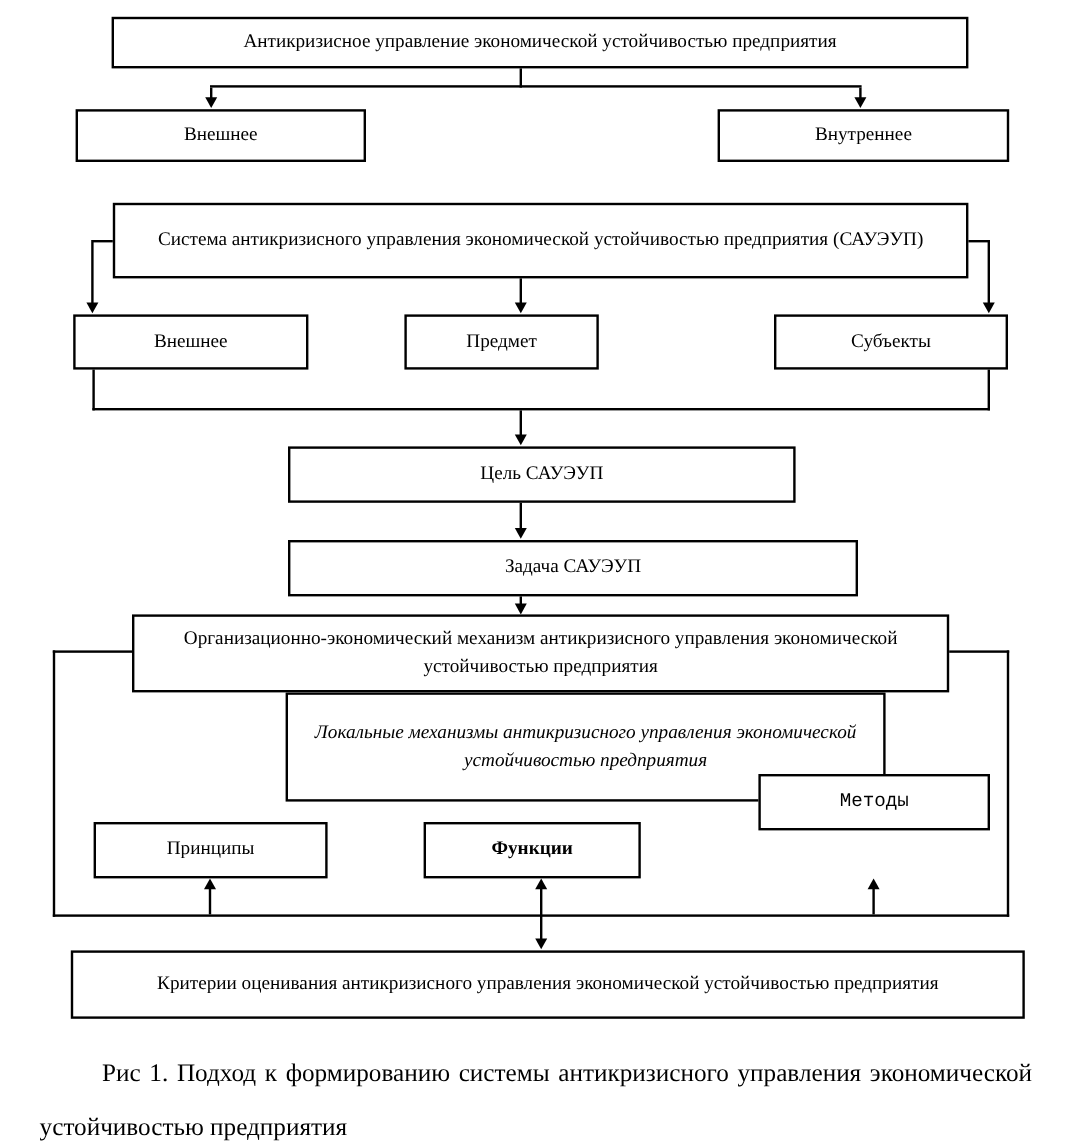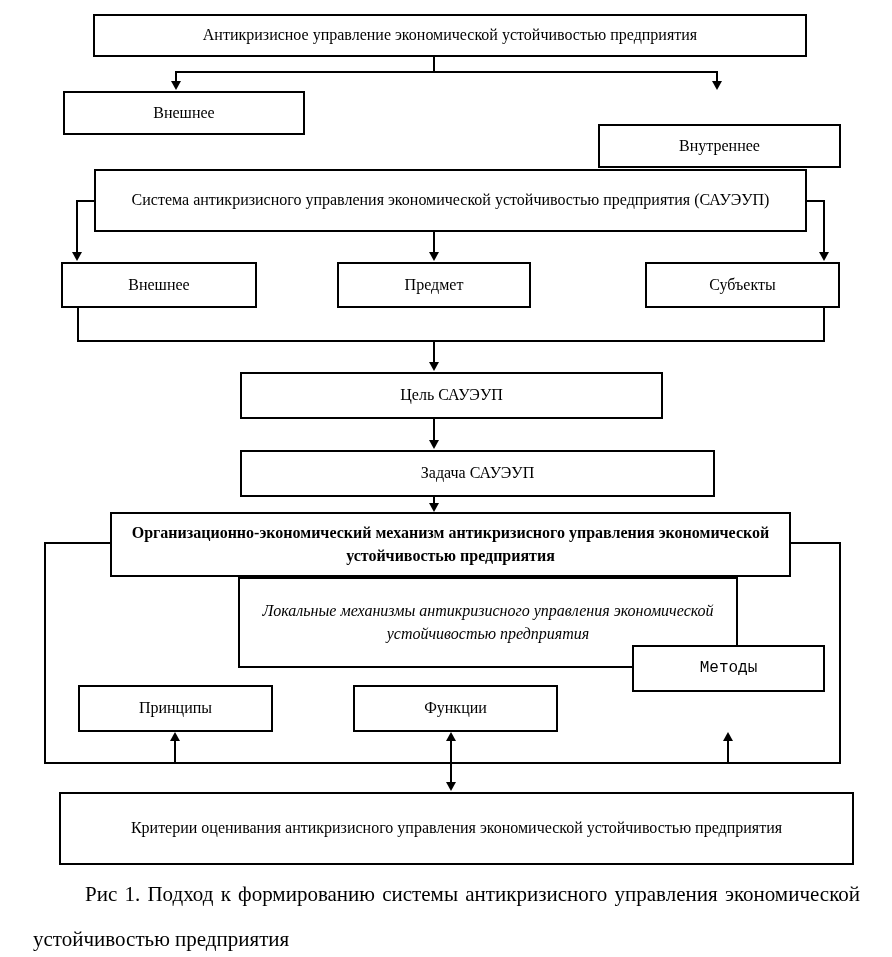--- a/index.html
+++ b/index.html
@@ -46,72 +46,72 @@
   <div class="box" style="left:93px;top:14px;width:714px;height:43px;padding:0 2px;">Антикризисное управление экономической устойчивостью предприятия</div>
 
   <div class="vl" style="left:433px;top:57px;height:16px;"></div>
   <div class="hl" style="left:175px;top:71px;width:543px;"></div>
   <div class="vl" style="left:175px;top:73px;height:9px;"></div>
   <div class="ar ar-d" style="left:171px;top:81px;"></div>
   <div class="vl" style="left:716px;top:73px;height:9px;"></div>
   <div class="ar ar-d" style="left:712px;top:81px;"></div>
 
   <div class="box" style="left:63px;top:91px;width:242px;height:44px;">Внешнее</div>
-  <div class="box" style="left:598px;top:91px;width:243px;height:44px;margin-top:33px;">Внутреннее</div>
+  <div class="box" style="left:598px;top:91px;width:243px;height:44px;">Внутреннее</div>
 
   <div class="box" style="left:94px;top:169px;width:713px;height:63px;padding:0 12px;">Система антикризисного управления экономической устойчивостью предприятия (САУЭУП)</div>
 
   <div class="hl" style="left:77px;top:200px;width:17px;"></div>
   <div class="vl" style="left:76px;top:200px;height:53px;"></div>
   <div class="ar ar-d" style="left:72px;top:252px;"></div>
 
   <div class="hl" style="left:807px;top:200px;width:18px;"></div>
   <div class="vl" style="left:823px;top:200px;height:53px;"></div>
   <div class="ar ar-d" style="left:819px;top:252px;"></div>
 
   <div class="vl" style="left:433px;top:232px;height:21px;"></div>
   <div class="ar ar-d" style="left:429px;top:252px;"></div>
 
   <div class="box" style="left:61px;top:262px;width:196px;height:46px;">Внешнее</div>
-  <div class="box" style="left:337px;top:262px;width:194px;height:46px;">Предмет</div>
+  <div class="box" style="left:337px;top:262px;width:162px;height:46px;">Предмет</div>
   <div class="box" style="left:645px;top:262px;width:195px;height:46px;">Субъекты</div>
 
   <div class="vl" style="left:77px;top:308px;height:34px;"></div>
   <div class="vl" style="left:823px;top:308px;height:34px;"></div>
   <div class="hl" style="left:77px;top:340px;width:748px;"></div>
   <div class="vl" style="left:433px;top:342px;height:21px;"></div>
   <div class="ar ar-d" style="left:429px;top:362px;"></div>
 
   <div class="box" style="left:240px;top:372px;width:423px;height:47px;">Цель САУЭУП</div>
   <div class="vl" style="left:433px;top:419px;height:22px;"></div>
   <div class="ar ar-d" style="left:429px;top:440px;"></div>
   <div class="box" style="left:240px;top:450px;width:475px;height:47px;">Задача САУЭУП</div>
   <div class="vl" style="left:433px;top:497px;height:7px;"></div>
   <div class="ar ar-d" style="left:429px;top:503px;"></div>
 
-  <div class="box" style="left:110px;top:512px;width:681px;height:65px;font-weight:bold;">Организационно-экономический механизм антикризисного управления экономической устойчивостью предприятия</div>
+  <div class="box" style="left:110px;top:512px;width:681px;height:65px;">Организационно-экономический механизм антикризисного управления экономической устойчивостью предприятия</div>
   <div class="box" style="left:238px;top:577px;width:500px;height:91px;padding:0 5px;font-style:italic;">Локальные механизмы антикризисного управления экономической устойчивостью предприятия</div>
 
   <div class="hl" style="left:44px;top:542px;width:66px;"></div>
   <div class="vl" style="left:44px;top:542px;height:222px;"></div>
   <div class="hl" style="left:791px;top:542px;width:50px;"></div>
   <div class="vl" style="left:839px;top:542px;height:222px;"></div>
   <div class="hl" style="left:44px;top:762px;width:797px;"></div>
 
   <div class="box" style="left:78px;top:685px;width:195px;height:47px;">Принципы</div>
-  <div class="box" style="left:353px;top:685px;width:205px;height:47px;">Функции</div>
+  <div class="box" style="left:353px;top:685px;width:181px;height:47px;font-weight:bold;">Функции</div>
   <div class="box" style="left:632px;top:645px;width:193px;height:47px;font-family:Liberation Mono, monospace;">Методы</div>
 
   <div class="vl" style="left:174px;top:740px;height:22px;"></div>
   <div class="ar ar-u" style="left:170px;top:732px;"></div>
 
   <div class="vl" style="left:727px;top:740px;height:22px;"></div>
   <div class="ar ar-u" style="left:723px;top:732px;"></div>
 
   <div class="vl" style="left:450px;top:740px;height:43px;"></div>
   <div class="ar ar-u" style="left:446px;top:732px;"></div>
   <div class="ar ar-d" style="left:446px;top:782px;"></div>
 
-  <div class="box" style="left:59px;top:792px;width:795px;height:73px;padding:0 6px;">Критерии оценивания антикризисного управления экономической устойчивостью предприятия</div>
+  <div class="box" style="left:59px;top:792px;width:795px;height:57px;padding:0 6px;">Критерии оценивания антикризисного управления экономической устойчивостью предприятия</div>
 
   <div class="caption">Рис 1. Подход к формированию системы антикризисного управления экономической устойчивостью предприятия</div>
 
 </div>
 
 </body></html>

